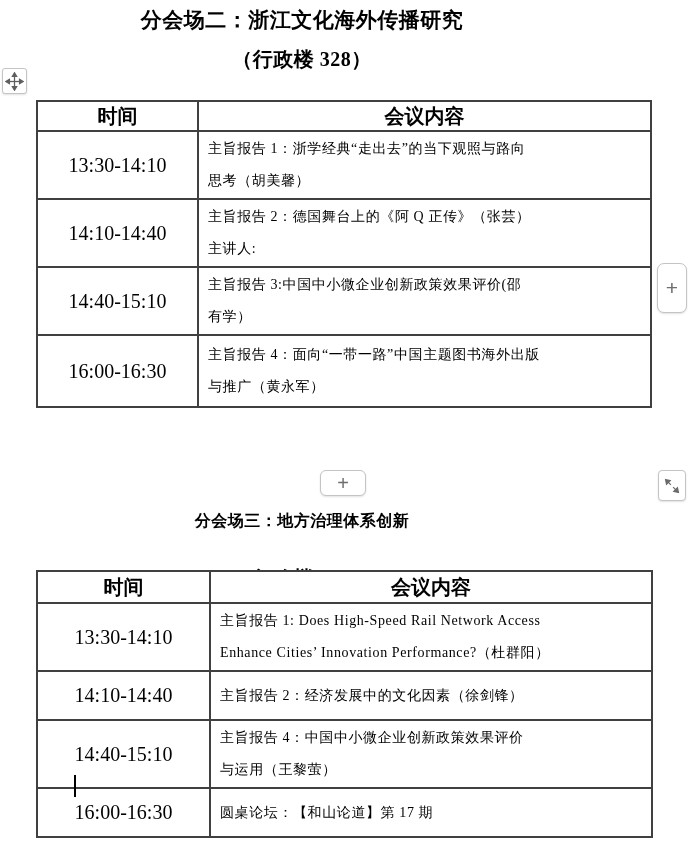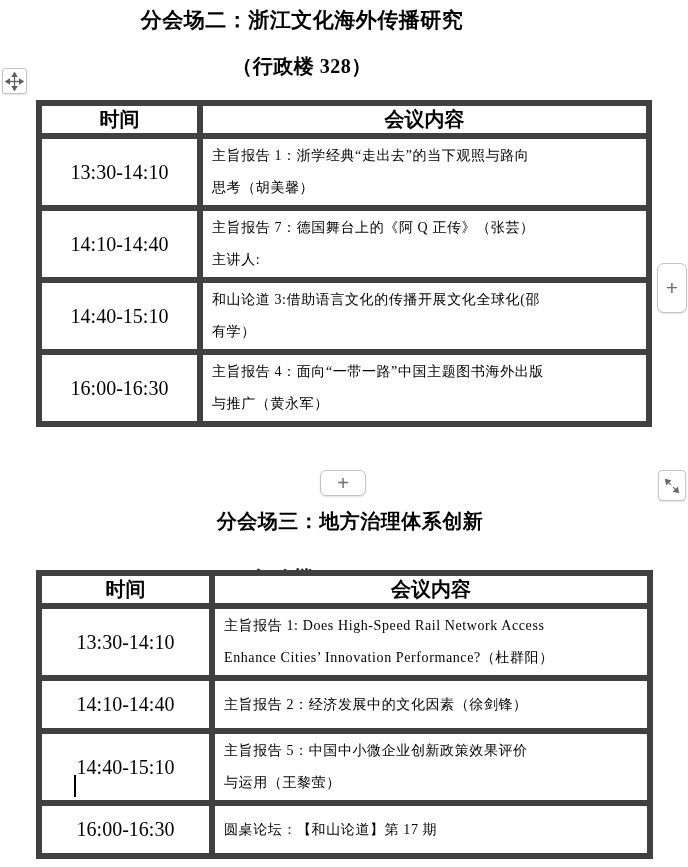--- a/index.html
+++ b/index.html
@@ -6,32 +6,32 @@
   body{
     width:688px;height:867px;position:relative;background:#ffffff;
     font-family:"Liberation Serif","DejaVu Serif",serif;color:#000;
     overflow:hidden;
   }
   .title{
     position:absolute;left:0;width:604px;text-align:center;
     font-weight:bold;font-size:21px;line-height:26px;letter-spacing:0.5px;
   }
   #t1-title{top:7px;}
-  #t1-subtitle{top:53px;font-size:20px;}
-  #t2-title{top:508px;font-size:20px;padding-left:48px;}
+  #t1-subtitle{top:46px;font-size:20px;}
+  #t2-title{top:508px;font-size:16px;}
   #t2-subtitle{top:565px;font-size:20px;}
 
   table.sched{
     position:absolute;border-collapse:collapse;table-layout:fixed;
     background:#fff;
   }
   #table1{left:36px;top:100px;width:616px;}
   #table2{left:36px;top:570px;width:617px;}
   table.sched{border:2px solid #000;}
-  table.sched td{border:6px solid #404040;vertical-align:middle;overflow:hidden;}
+  table.sched td{border:2px solid #404040;vertical-align:middle;overflow:hidden;}
   td.hdr{
     text-align:center;font-weight:bold;font-size:20px;padding:0;
   }
   td.time{
     text-align:center;font-size:20px;white-space:nowrap;padding:12px;
   }
   td.content{padding:1px 4px 1px 9px;}
   .ln{
     font-size:14px;line-height:32px;letter-spacing:0.6px;white-space:nowrap;
   }
@@ -92,28 +92,28 @@
     <tr style="height:66px">
       <td class="time">13:30-14:10</td>
       <td class="content">
         <div class="ln">主旨报告 1：浙学经典“走出去”的当下观照与路向</div>
         <div class="ln">思考（胡美馨）</div>
       </td>
     </tr>
     <tr style="height:68px">
       <td class="time">14:10-14:40</td>
       <td class="content">
-        <div class="ln">主旨报告 7：德国舞台上的《阿 Q 正传》（张芸）</div>
+        <div class="ln">主旨报告 2：德国舞台上的《阿 Q 正传》（张芸）</div>
         <div class="ln">主讲人:</div>
       </td>
     </tr>
     <tr style="height:67px">
       <td class="time">14:40-15:10</td>
       <td class="content">
-        <div class="ln">和山论道 3:借助语言文化的传播开展文化全球化(邵</div>
+        <div class="ln">主旨报告 3:中国中小微企业创新政策效果评价(邵</div>
         <div class="ln">有学）</div>
       </td>
     </tr>
     <tr style="height:72px">
       <td class="time">16:00-16:30</td>
       <td class="content">
         <div class="ln">主旨报告 4：面向“一带一路”中国主题图书海外出版</div>
         <div class="ln">与推广（黄永军）</div>
       </td>
     </tr>
@@ -163,21 +163,21 @@
     </tr>
     <tr style="height:33px">
       <td class="time">14:10-14:40</td>
       <td class="content">
         <div class="ln">主旨报告 2：经济发展中的文化因素（徐剑锋）</div>
       </td>
     </tr>
     <tr style="height:66px">
       <td class="time">14:40-15:10</td>
       <td class="content">
-        <div class="ln">主旨报告 5：中国中小微企业创新政策效果评价</div>
+        <div class="ln">主旨报告 4：中国中小微企业创新政策效果评价</div>
         <div class="ln">与运用（王黎萤）</div>
       </td>
     </tr>
     <tr style="height:32px">
       <td class="time">16:00-16:30</td>
       <td class="content">
         <div class="ln">圆桌论坛：【和山论道】第 17 期</div>
       </td>
     </tr>
   </tbody>

